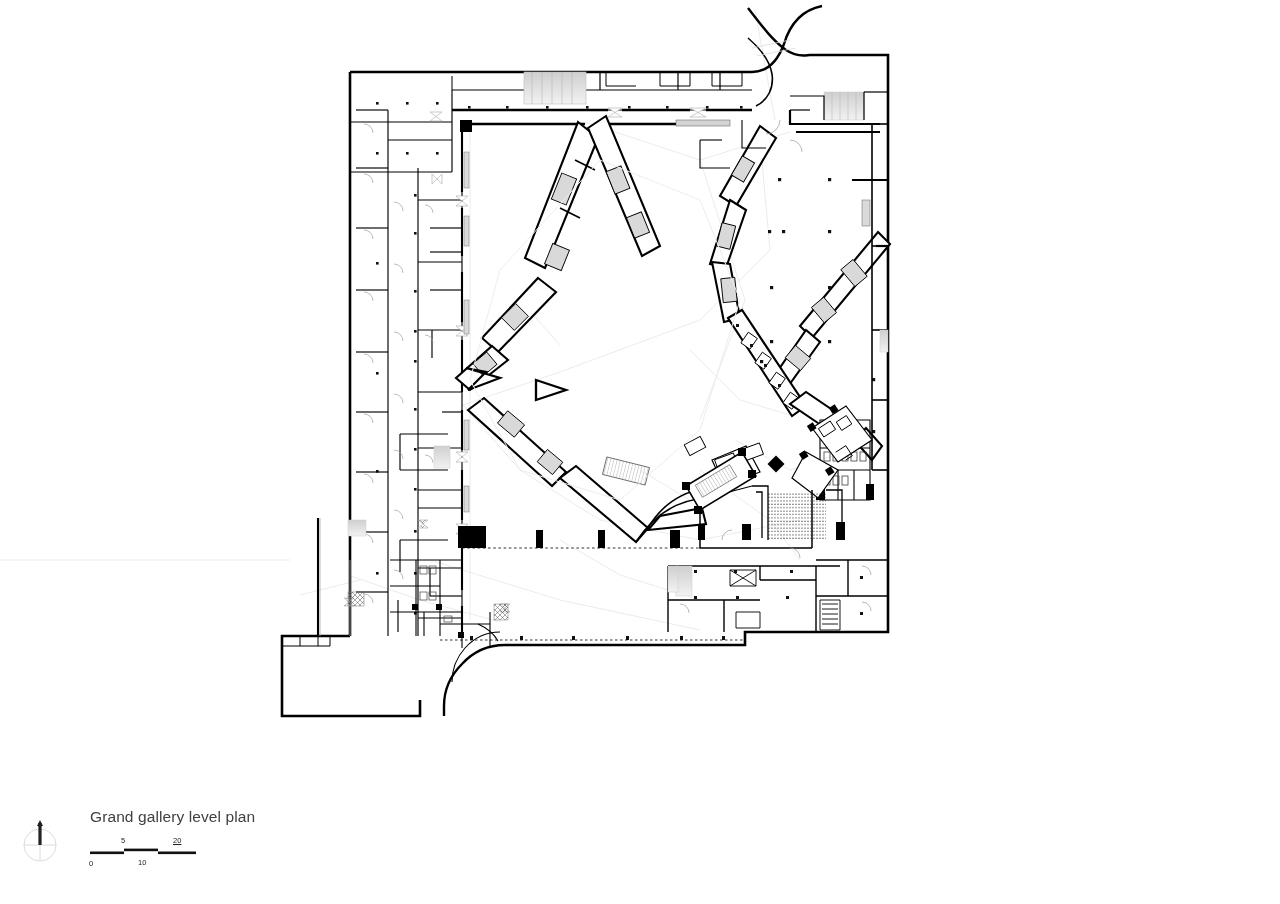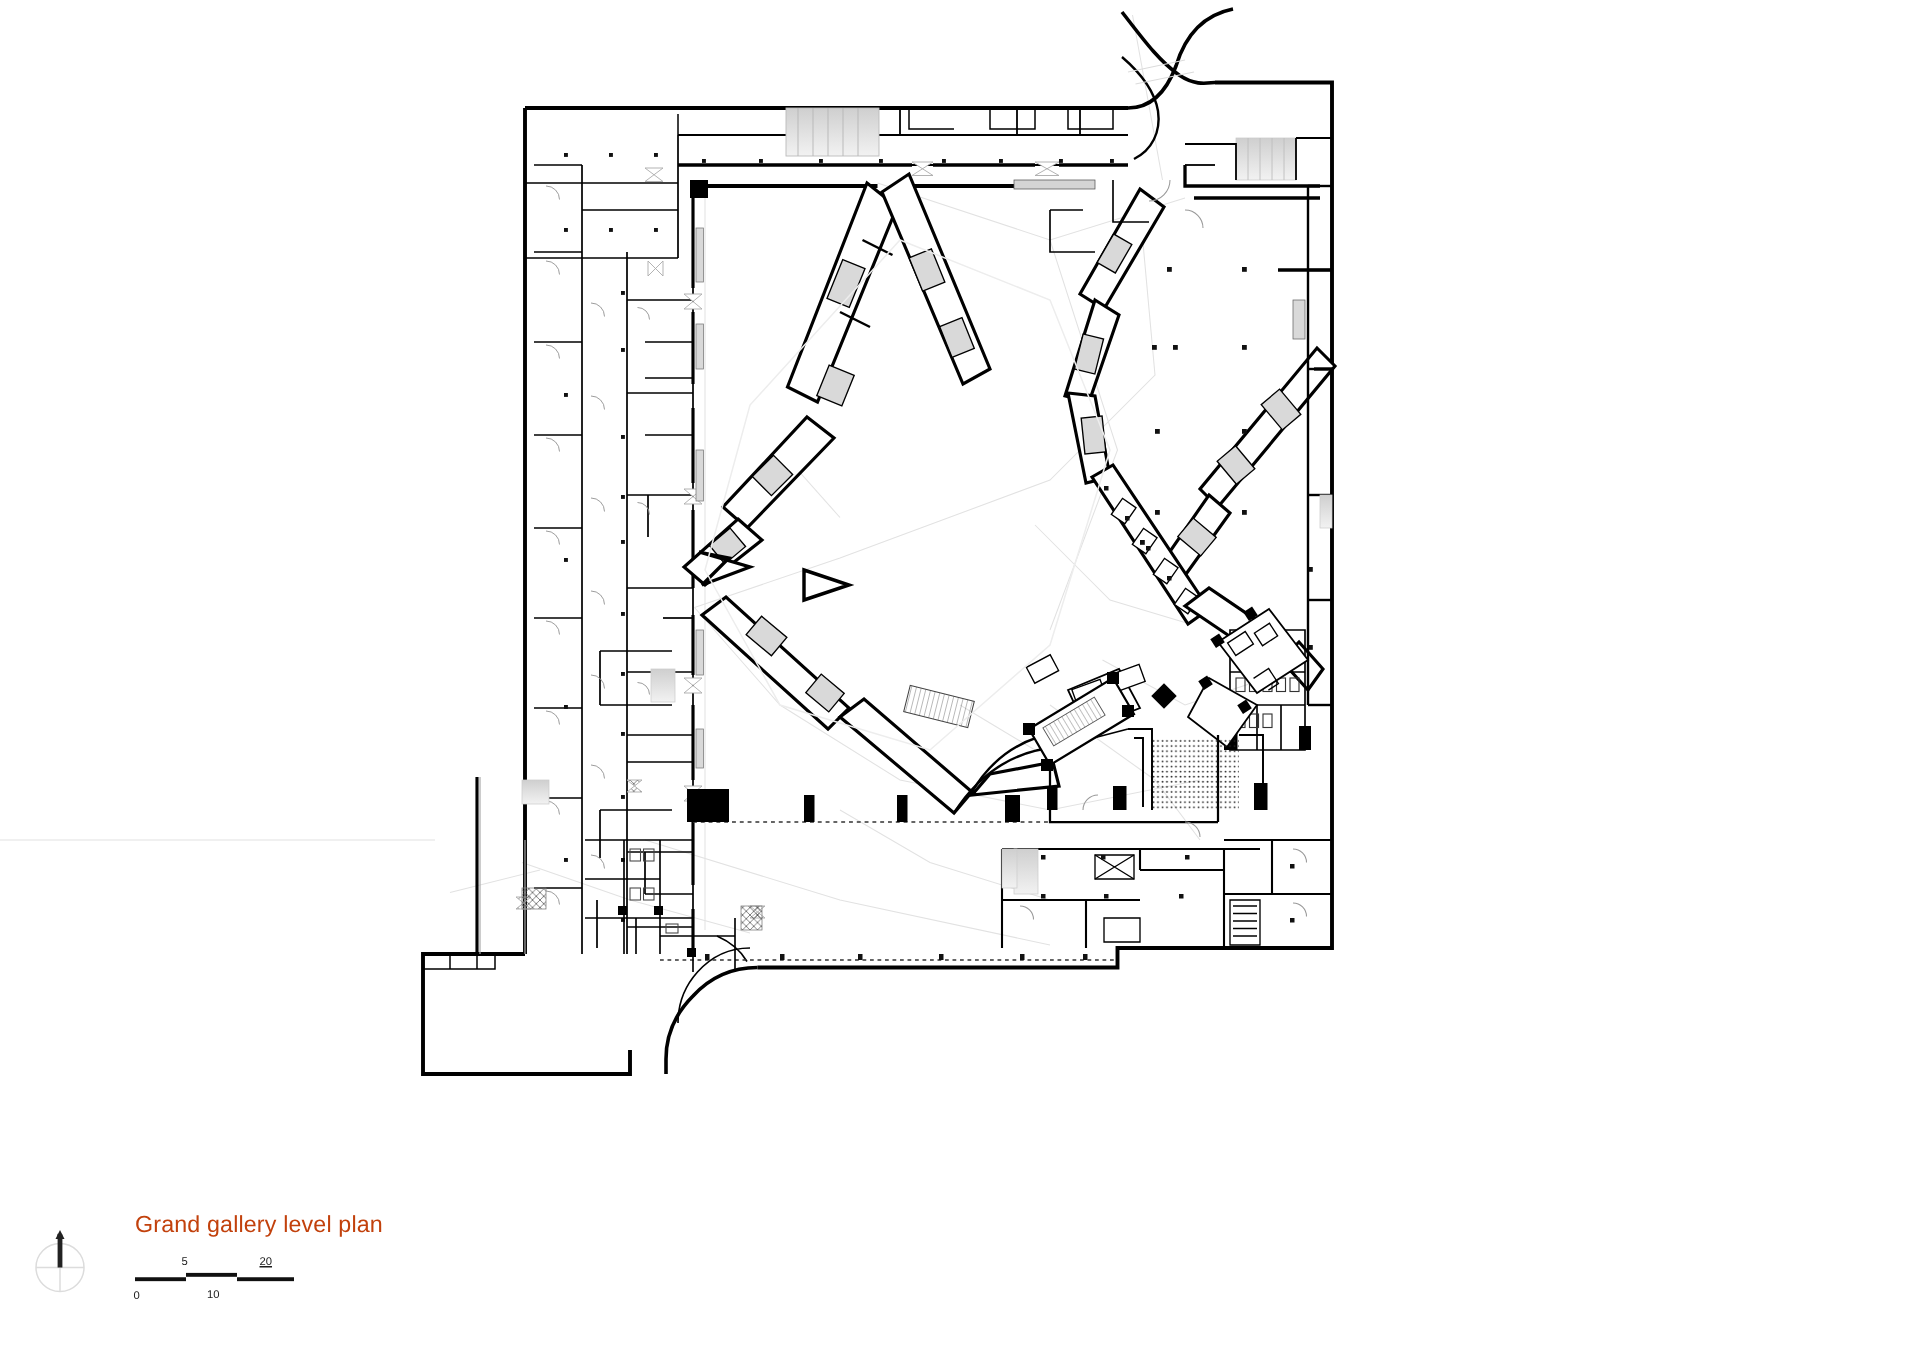--- a/index.html
+++ b/index.html
@@ -34,21 +34,21 @@
     top: 805px;
     width: 260px;
     height: 80px;
   }
   #plan-title {
     position: absolute;
     left: 90px;
     top: 808px;
     font-size: 15.5px;
     font-family: "Liberation Sans", sans-serif;
-    color: #c2410c;
+    color: #404040;
     letter-spacing: 0.1px;
     white-space: nowrap;
   }
   .scale-num {
     position: absolute;
     font-size: 7.5px;
     font-family: "Liberation Sans", sans-serif;
     color: #1c1c1c;
   }
   .north-letter {

